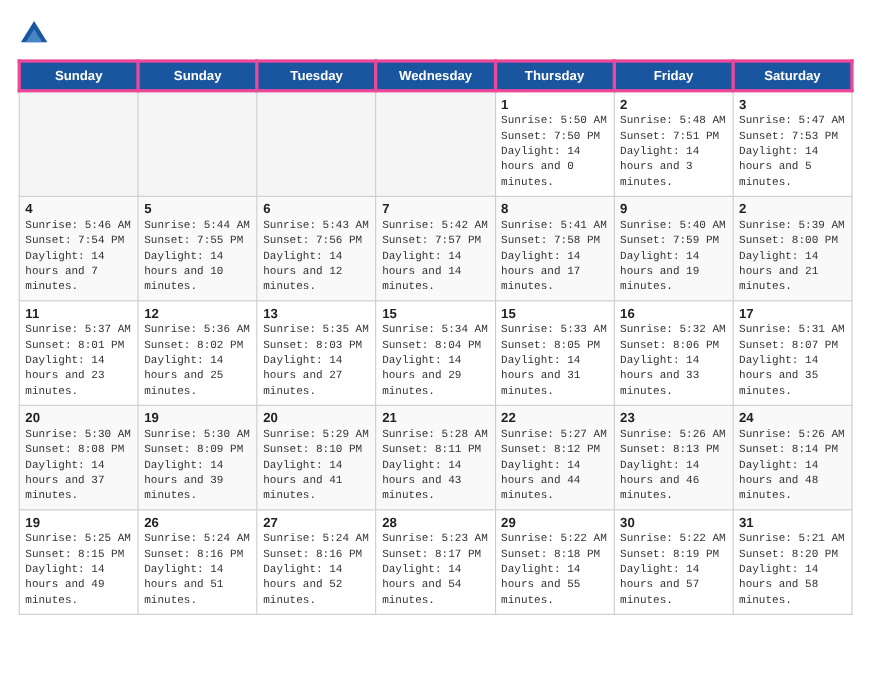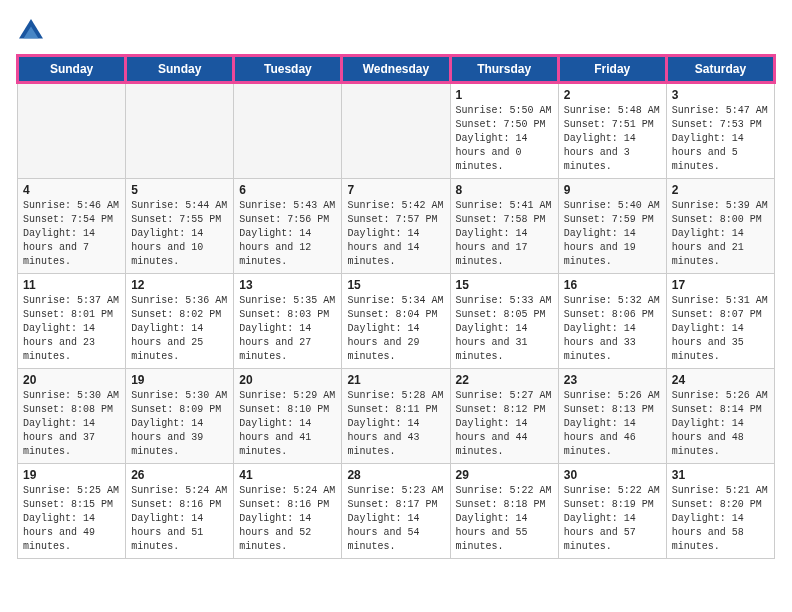--- a/index.html
+++ b/index.html
@@ -237,21 +237,21 @@
         <tr class="week-row">
           <td>
             <div class="day-number">19</div>
             <div class="day-info">Sunrise: 5:25 AM<br>Sunset: 8:15 PM<br>Daylight: 14 hours and 49 minutes.</div>
           </td>
           <td>
             <div class="day-number">26</div>
             <div class="day-info">Sunrise: 5:24 AM<br>Sunset: 8:16 PM<br>Daylight: 14 hours and 51 minutes.</div>
           </td>
           <td>
-            <div class="day-number">41</div>
+            <div class="day-number">27</div>
             <div class="day-info">Sunrise: 5:24 AM<br>Sunset: 8:16 PM<br>Daylight: 14 hours and 52 minutes.</div>
           </td>
           <td>
             <div class="day-number">28</div>
             <div class="day-info">Sunrise: 5:23 AM<br>Sunset: 8:17 PM<br>Daylight: 14 hours and 54 minutes.</div>
           </td>
           <td>
             <div class="day-number">29</div>
             <div class="day-info">Sunrise: 5:22 AM<br>Sunset: 8:18 PM<br>Daylight: 14 hours and 55 minutes.</div>
           </td>

